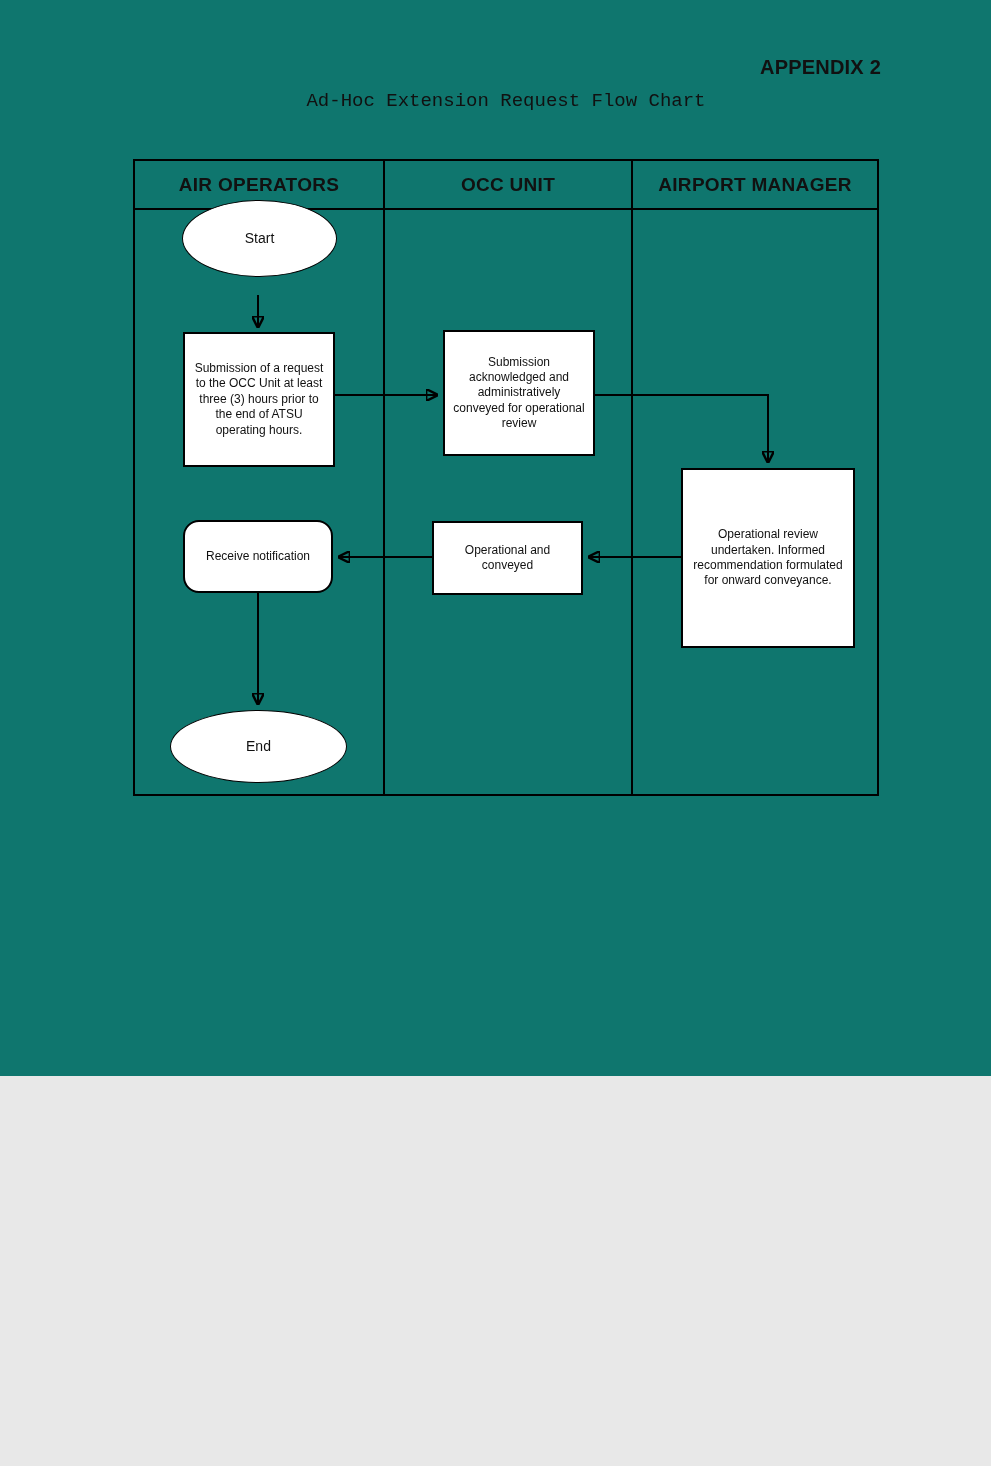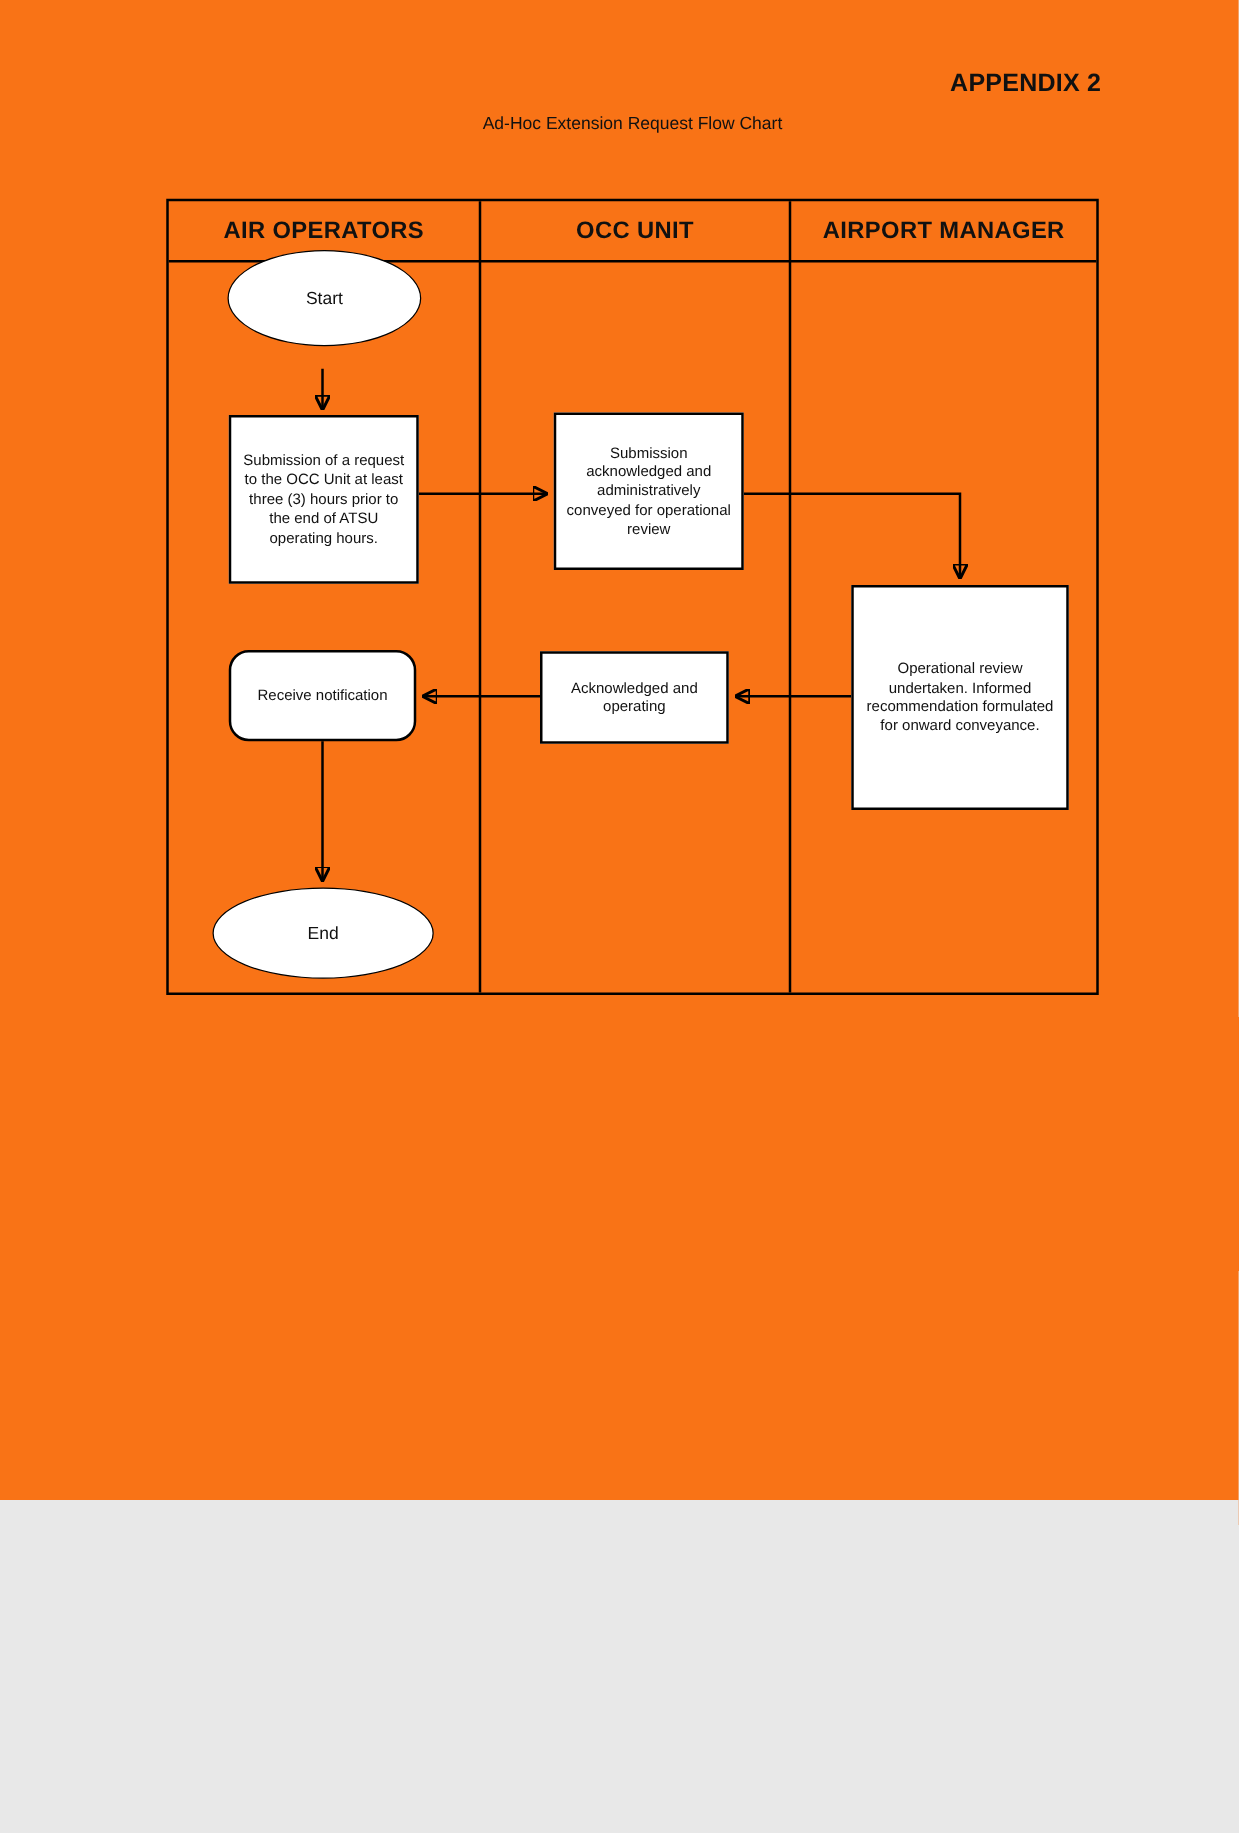--- a/index.html
+++ b/index.html
@@ -1,39 +1,40 @@
 <!DOCTYPE html>
 <html><head>
 <meta charset="utf-8">
 <style>
   html, body { margin: 0; padding: 0; background: #e8e8e8; }
   .sheet {
     position: relative;
     width: 991px;
-    height: 1200px;
+    height: 1076px;
     margin: 0 auto;
-    background: #f97316;
+    background: #0f766e;
     font-family: "Liberation Sans", "DejaVu Sans", sans-serif;
     color: #111111;
   }
   .appendix {
     position: absolute;
     top: 56px;
     right: 110px;
     font-size: 20px;
     font-weight: bold;
     letter-spacing: 0.2px;
   }
   .doc-title {
     position: absolute;
     top: 90px;
     left: 133px;
     width: 746px;
     text-align: center;
-    font-size: 14px;
+    font-size: 19px;
+    font-family: Liberation Mono, monospace;
   }
   .swimlane-table {
     position: absolute;
     left: 133px;
     top: 159px;
     width: 746px;
     height: 637px;
     border: 2px solid #000;
     box-sizing: border-box;
   }
@@ -137,20 +138,20 @@
     </svg>
 
     <div class="node terminator node-start">Start</div>
 
     <div class="node process node-submit">Submission of a request to the OCC Unit at least three (3) hours prior to the end of ATSU operating hours.</div>
 
     <div class="node process node-ack">Submission acknowledged and administratively conveyed for operational review</div>
 
     <div class="node process node-review">Operational review undertaken. Informed recommendation formulated for onward conveyance.</div>
 
-    <div class="node process node-convey">Acknowledged and operating</div>
+    <div class="node process node-convey">Operational and conveyed</div>
 
     <div class="node process node-notify">Receive notification</div>
 
     <div class="node terminator node-end">End</div>
 
   </div>
 </div>
 
 </body></html>

